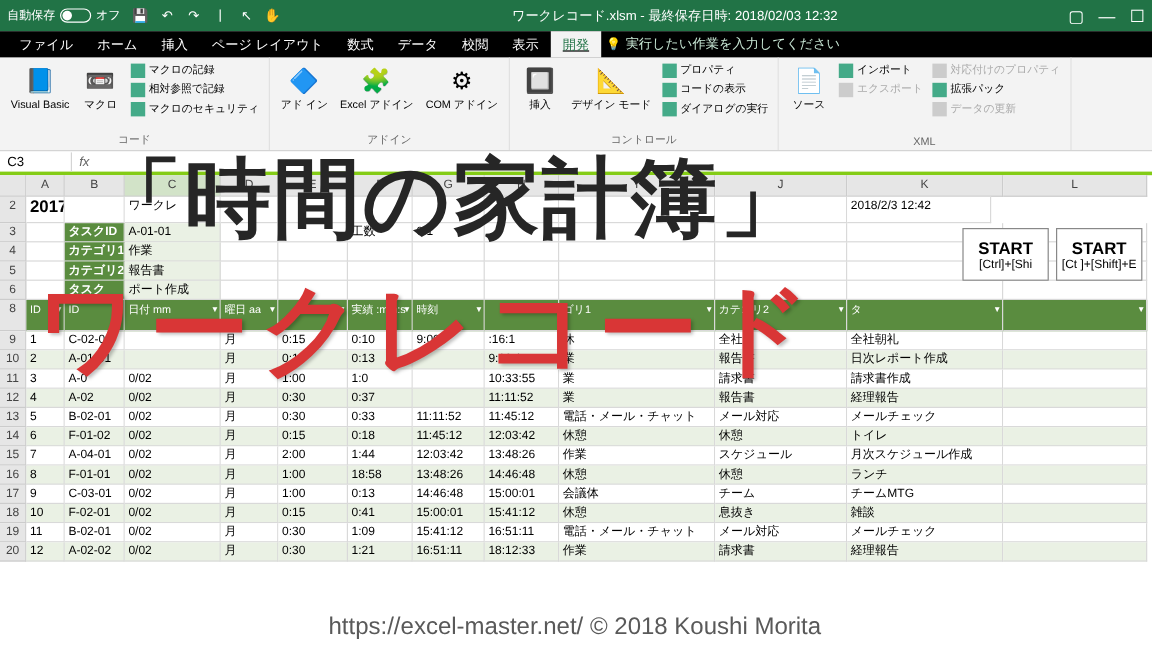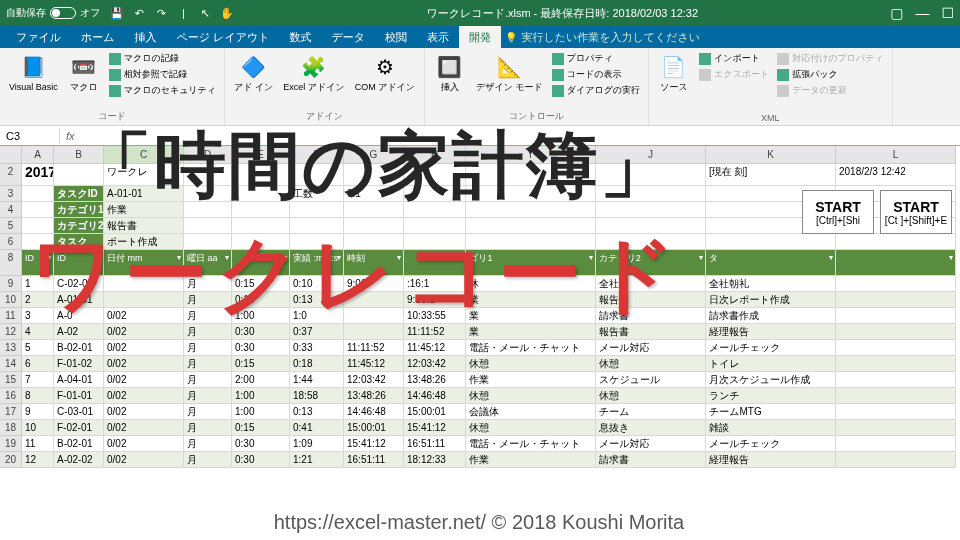--- a/index.html
+++ b/index.html
@@ -10,42 +10,42 @@
 .titlebar .autosave { display:flex; align-items:center; gap:4px; font-size:10px; }
 .titlebar .toggle { width:26px; height:12px; border:1px solid #fff; border-radius:7px; position:relative; }
 .titlebar .toggle::after { content:""; position:absolute; width:8px; height:8px; background:#fff; border-radius:50%; top:1px; left:1px; }
 .titlebar .qat { display:flex; gap:8px; margin-left:10px; }
 .titlebar .qat span { width:14px; height:14px; display:inline-flex; align-items:center; justify-content:center; }
 .titlebar .center { flex:1; text-align:center; font-size:11px; }
 .titlebar .wc { display:flex; gap:12px; margin-left:auto; }
 .titlebar .wc span { font-size:14px; line-height:1; }
 
 
-.tabs { height:22px; background:#0369a1; display:flex; align-items:center; padding-left:6px; }
+.tabs { height:22px; background:#000000; display:flex; align-items:flex-end; padding-left:6px;text-decoration:underline; }
 .tab { padding:4px 10px 3px; color:#fff; font-size:11px; cursor:pointer; }
 .tab.active { background:#f3f3f3; color:#217346; }
 .tell { color:#c9e8d6; padding:4px 4px; font-size:11px; display:flex; align-items:center; gap:4px; }
 .tell::before { content:"\1F4A1"; font-size:10px; }
 
 
 .ribbon { height:78px; background:#f3f3f3; border-bottom:1px solid #d4d4d4; display:flex; }
 .grp { border-right:1px solid #e1e1e1; padding:3px 6px 2px; display:flex; flex-direction:column; }
 .grp .body { flex:1; display:flex; gap:4px; align-items:flex-start; }
 .grp .lbl { text-align:center; font-size:9px; color:#666; padding-top:1px; }
 .rbtn { display:flex; flex-direction:column; align-items:center; gap:2px; padding:2px 3px; min-width:38px; cursor:pointer; }
 .ric { width:28px; height:28px; display:flex; align-items:center; justify-content:center; font-size:20px; }
 .rbtn .t { font-size:9px; text-align:center; line-height:1.1; }
 .smallcol { display:flex; flex-direction:column; gap:1px; }
 .srow { font-size:9px; display:flex; align-items:center; gap:3px; padding:1px 2px; white-space:nowrap; cursor:pointer; }
 .srow .si { width:12px; height:12px; background:#4a8; display:inline-block; }
 .srow.dis { color:#aaa; }
 .srow.dis .si { background:#ccc; }
 
 
-.fbar { height:20px; border-bottom:1px solid #84cc16; display:flex; align-items:center; }
+.fbar { height:20px; border-bottom:3px solid #84cc16; display:flex; align-items:center; }
 .namebox { width:60px; border-right:1px solid #d4d4d4; padding:2px 6px; font-size:11px; }
 .fx { padding:0 6px; color:#666; font-style:italic; }
 .fval { flex:1; padding:2px 6px; font-size:11px; }
 
 
 .sheet { position:relative; }
 .colhdr { display:flex; height:18px; }
 .colhdr .sel { width:22px; background:#e6e6e6; border-right:1px solid #ccc; border-bottom:1px solid #ccc; }
 .ch { background:#e6e6e6; border-right:1px solid #ccc; border-bottom:1px solid #ccc; text-align:center; font-size:10px; color:#444; line-height:18px; }
 .ch.cur { background:#d2e3c8; }
@@ -253,21 +253,20 @@
         <div class="cell wA" style="font-size: 14px; font-weight: bold;">2017/10</div>
         <div class="cell wB"></div>
         <div class="cell wC">ワークレ</div>
         <div class="cell wD"></div>
         <div class="cell wE"></div>
         <div class="cell wF"></div>
         <div class="cell wG"></div>
         <div class="cell wH"></div>
         <div class="cell wI"></div>
         <div class="cell wJ"></div>
-        <div class="cell wK">[現在     刻]</div>
         <div class="cell wL">2018/2/3 12:42</div>
       </div>
       <div class="row ">
         <div class="rh">3</div>
         <div class="cell wA"></div>
         <div class="cell wB labelcell">タスクID</div>
         <div class="cell wC valcell">A-01-01</div>
         <div class="cell wD"></div>
         <div class="cell wE"></div>
         <div class="cell wF">工数</div>

